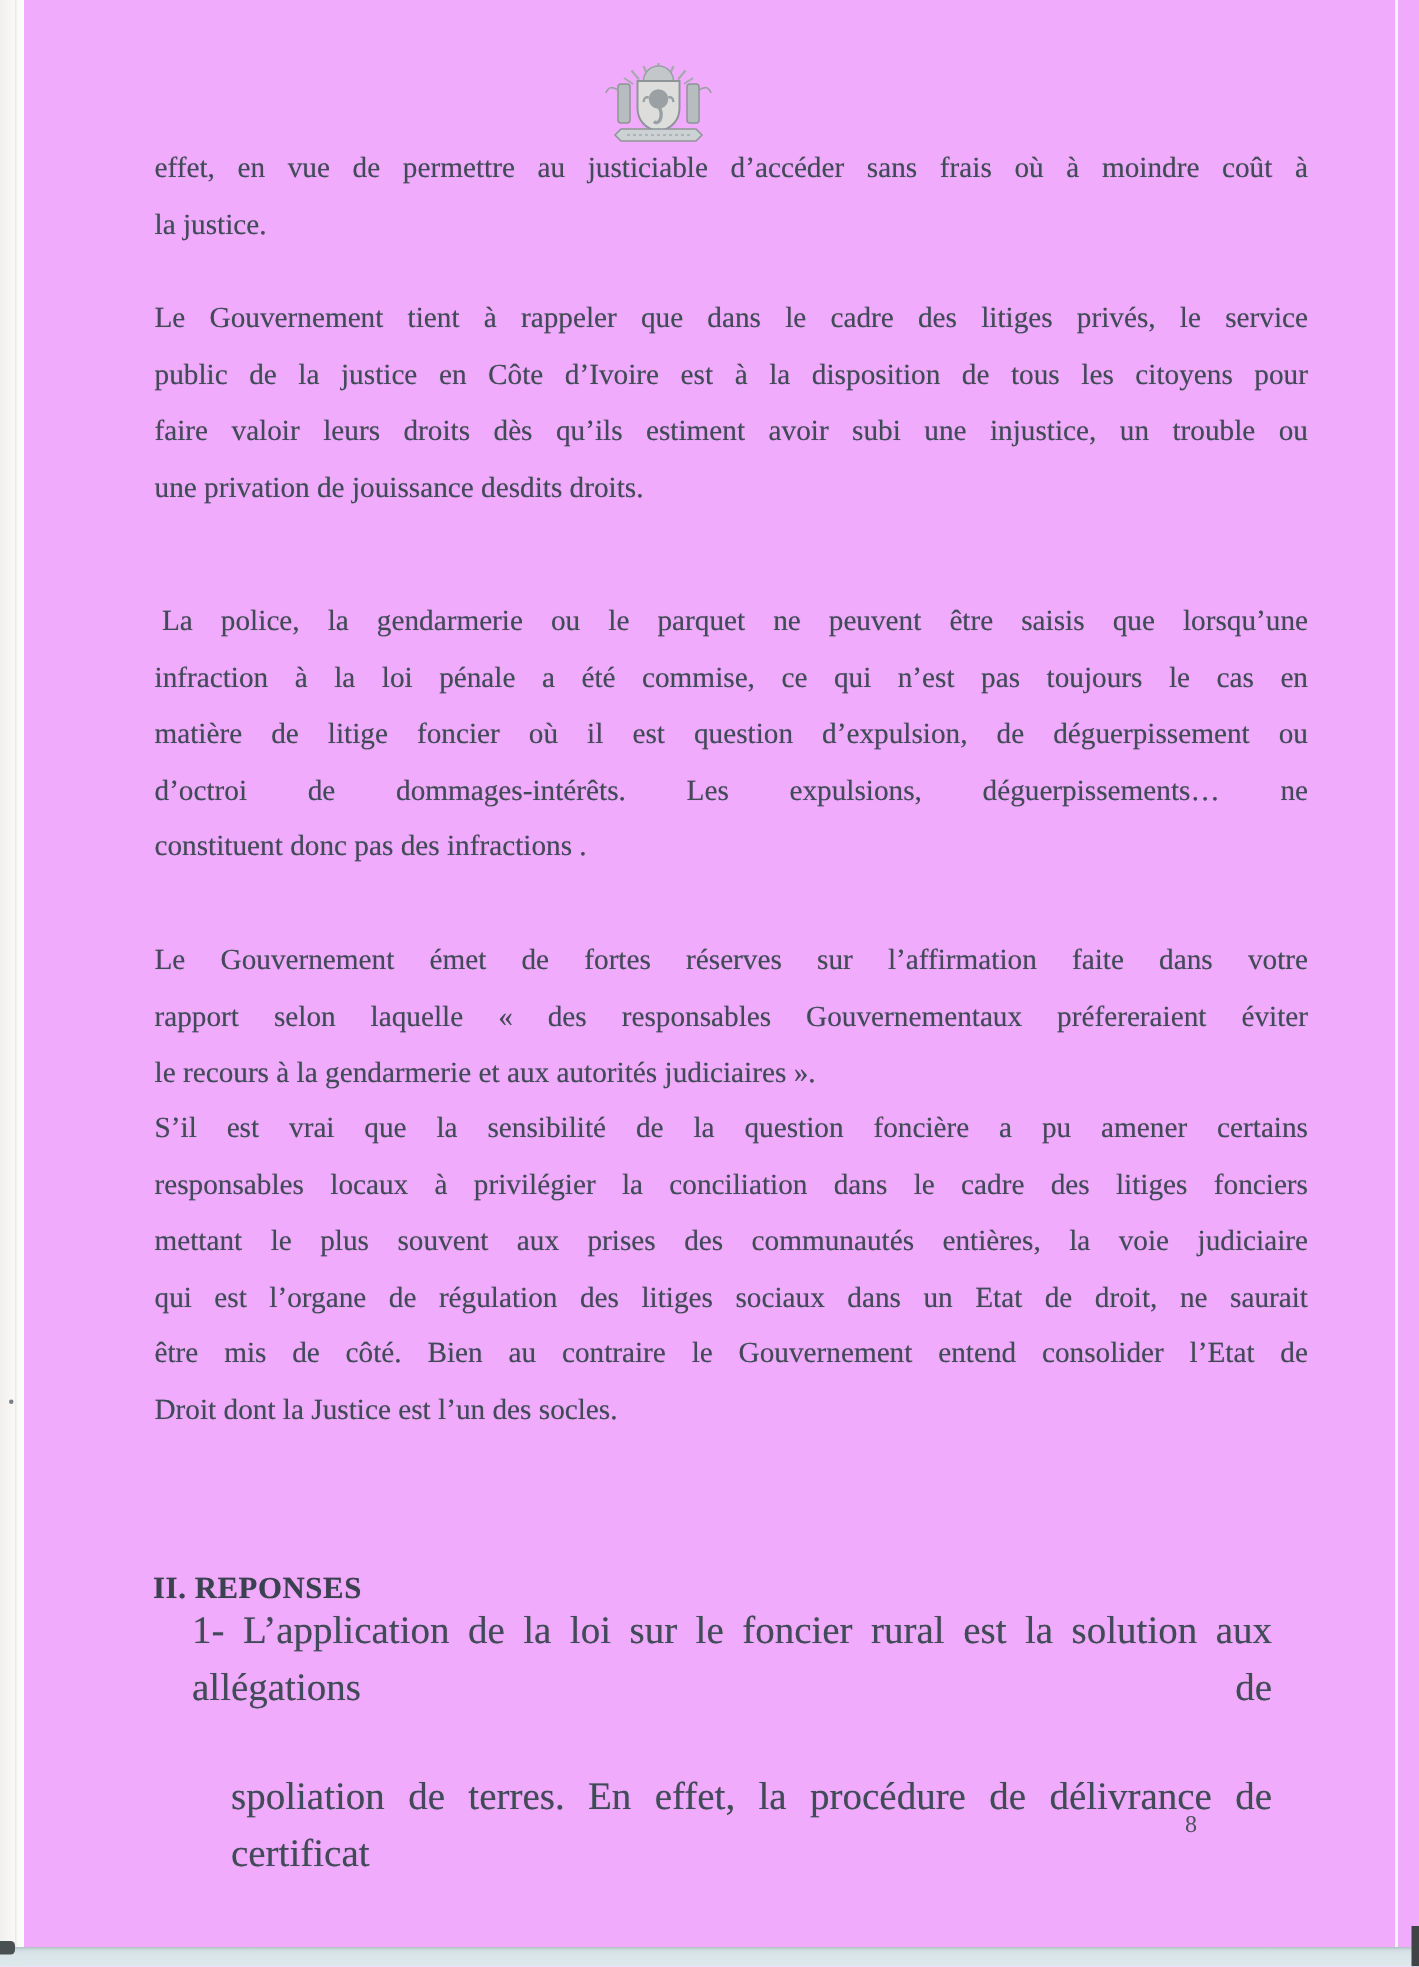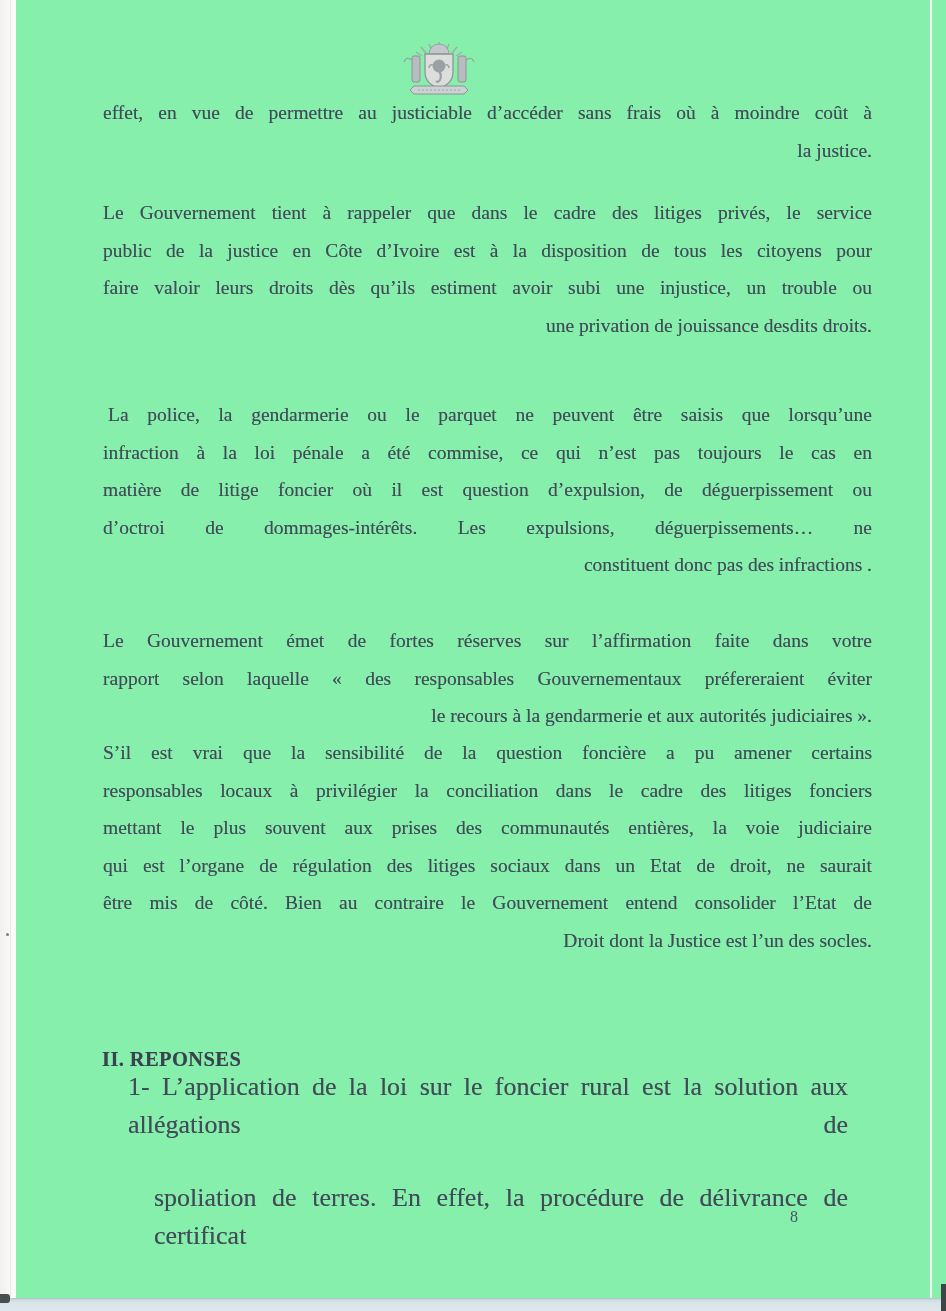--- a/index.html
+++ b/index.html
@@ -1,19 +1,19 @@
 <!DOCTYPE html>
 <html><head>
 <meta charset="utf-8">
 <style>
   html,body{margin:0;padding:0;background:#ffffff;}
   .page{
     position:relative;
     width:946px;height:1311px;
-    background:#86efac;
+    background:#f0abfc;
     font-family:"Liberation Serif", serif;
     color:#414a57;
     overflow:hidden;
   }
   
   .edge-left{
     position:absolute;left:0;top:0;width:16px;height:1311px;
     background:linear-gradient(to right,#f1f0ee,#fdfdfc);
   }
   .edge-line-left{
@@ -42,21 +42,21 @@
   }
   
   .emblem{position:absolute;left:398px;top:40px;width:82px;height:57px;}
   
   .block{
     position:absolute;left:103px;width:769px;
     font-size:19.5px;line-height:37.5px;
     text-shadow:0 0 0.5px rgba(65,74,87,0.5);
   }
   .jline{text-align:justify;text-align-last:justify;}
-  .lline{text-align:right;}
+  .lline{text-align:left;}
   .ind{padding-left:5px;}
   .heading{
     position:absolute;left:102px;top:1048px;
     font-size:20.5px;font-weight:bold;letter-spacing:0.4px;
     color:#3a4250;text-shadow:0 0 0.5px rgba(58,66,80,0.5);
   }
   .list{
     position:absolute;left:128px;top:1068px;width:720px;
     font-size:26px;line-height:38px;
     text-shadow:0 0 0.5px rgba(65,74,87,0.5);

